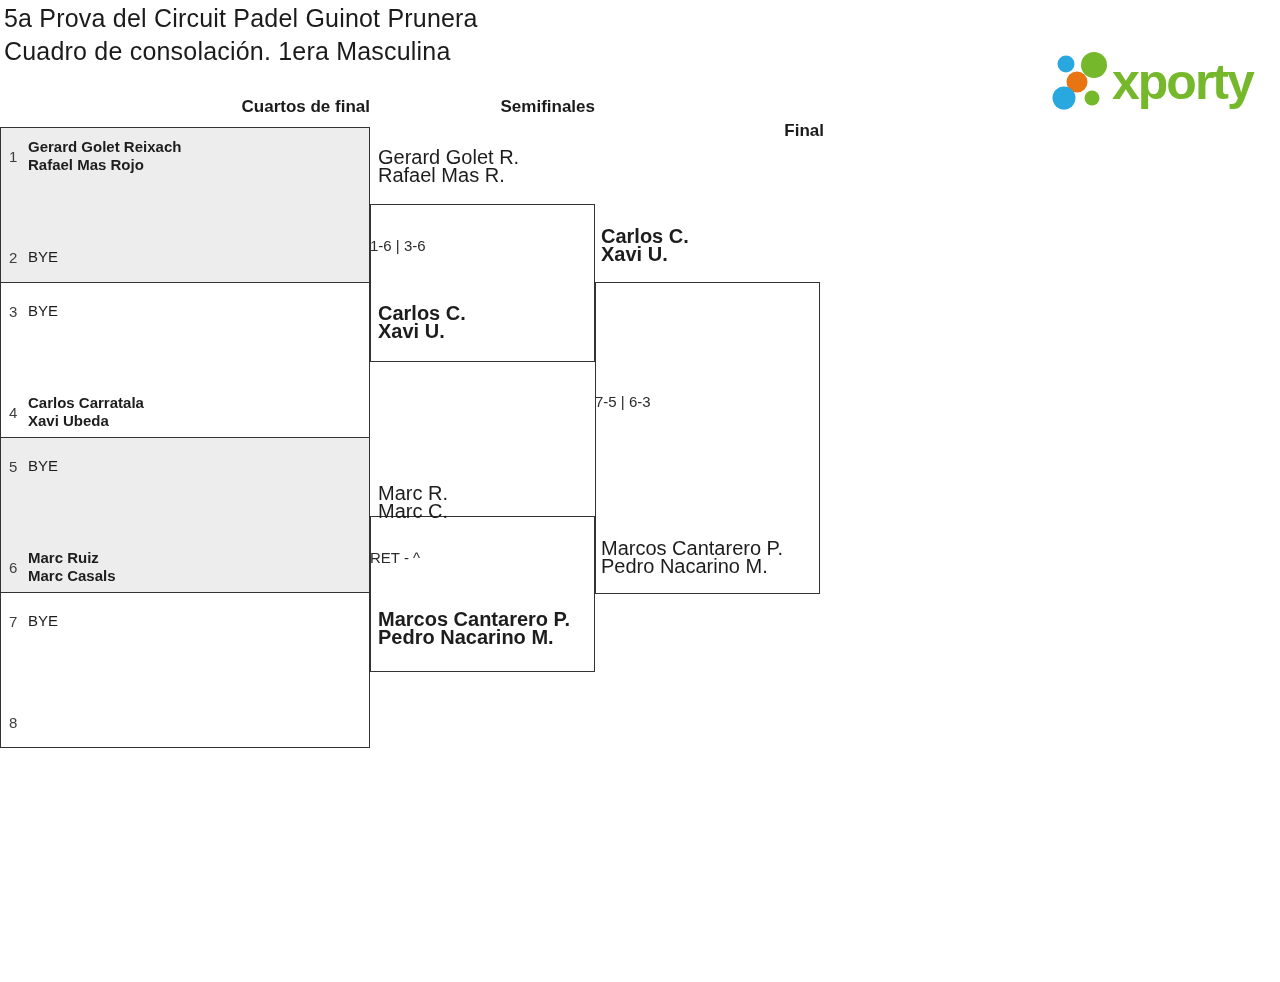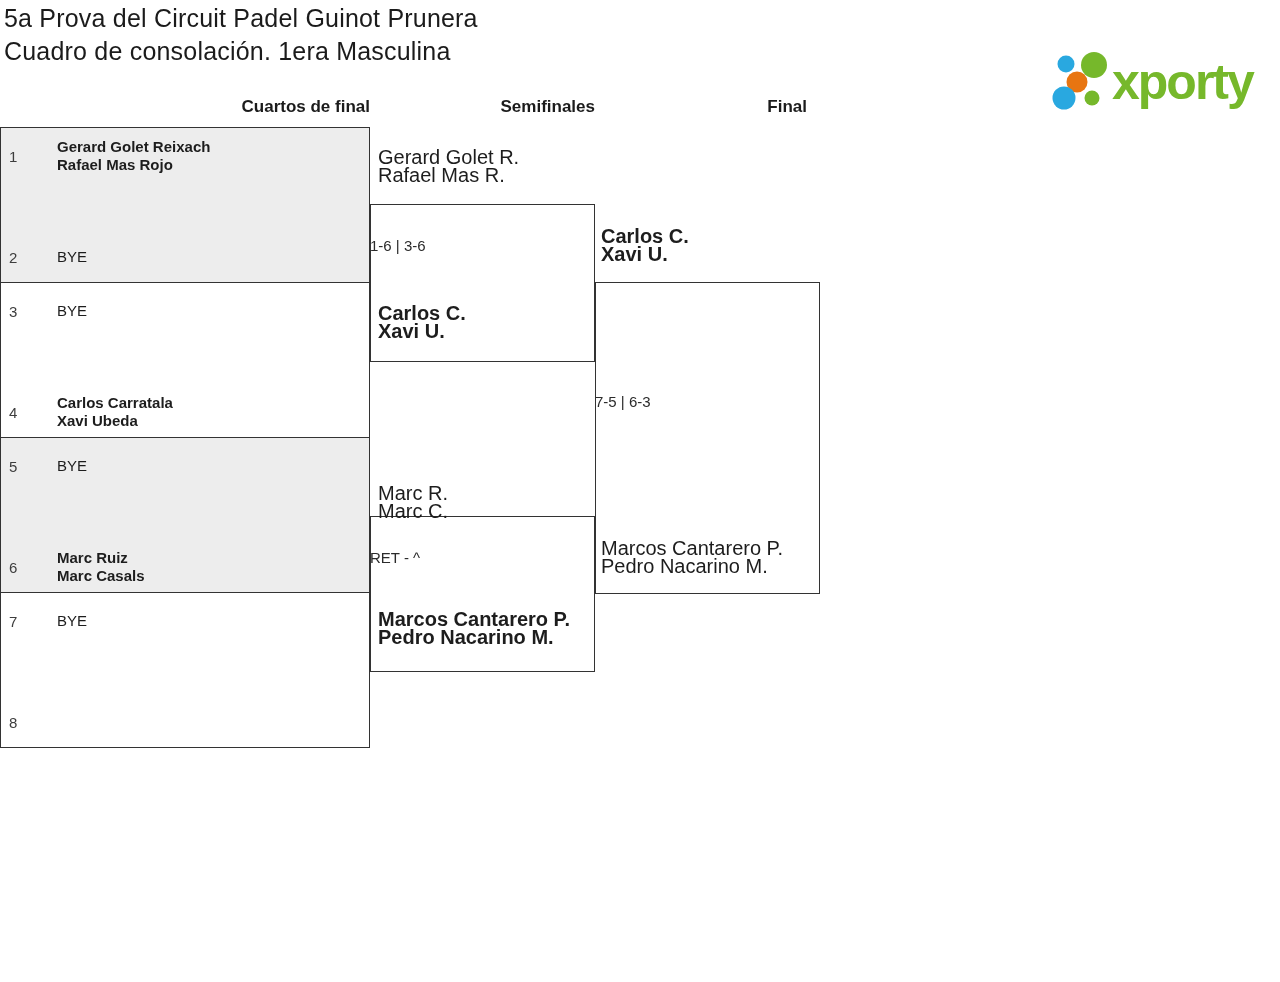--- a/index.html
+++ b/index.html
@@ -19,21 +19,21 @@
   
   .round-header{position:absolute;top:97px;font-size:17px;font-weight:700;text-align:right;color:#1b1b1b;}
 
   
   .qf-box{position:absolute;left:0;width:370px;height:156px;border:1px solid #333;box-sizing:border-box;background:#fff;}
   .qf-box.shaded{background:#ededed;}
   .team-row{position:absolute;left:0;right:0;height:44px;display:flex;align-items:center;}
   .team-row.top{top:6px;}
   .team-row.bottom{bottom:3px;}
   .seed{width:19px;padding-left:8px;font-size:15px;color:#3d3d3d;flex:0 0 auto;}
-  .names{font-size:15px;line-height:18px;color:#1d1d1d;margin-left:29px;}
+  .names{font-size:15px;line-height:18px;color:#1d1d1d;}
   .winner{font-weight:700;}
 
   
   .match-box{position:absolute;border:1px solid #333;box-sizing:border-box;background:transparent;}
 
   
   .pair{position:absolute;font-size:20px;line-height:18px;color:#1d1d1d;}
   .score{position:absolute;font-size:15px;color:#2b2b2b;text-align:left;}
 </style>
 </head>
@@ -52,21 +52,21 @@
       <circle cx="44" cy="17" r="13" fill="#76b82b"></circle>
       <circle cx="27" cy="34" r="10.5" fill="#e87511"></circle>
       <circle cx="14" cy="50" r="11.5" fill="#29a8e0"></circle>
       <circle cx="42" cy="50" r="7.5" fill="#76b82b"></circle>
     </svg>
     <span class="wordmark">xporty</span>
   </div>
 
   <div class="round-header" style="left:0;width:370px;">Cuartos de final</div>
   <div class="round-header" style="left:370px;width:225px;">Semifinales</div>
-  <div class="round-header" style="left:583px;width:224px;">Final</div>
+  <div class="round-header" style="left:600px;width:224px;margin-top:24px;">Final</div>
 
   <div class="qf-box shaded" style="top:127px;">
     <div class="team-row top">
       <span class="seed">1</span>
       <div class="names winner">
         <div>Gerard Golet Reixach</div>
         <div>Rafael Mas Rojo</div>
       </div>
     </div>
     <div class="team-row bottom">

